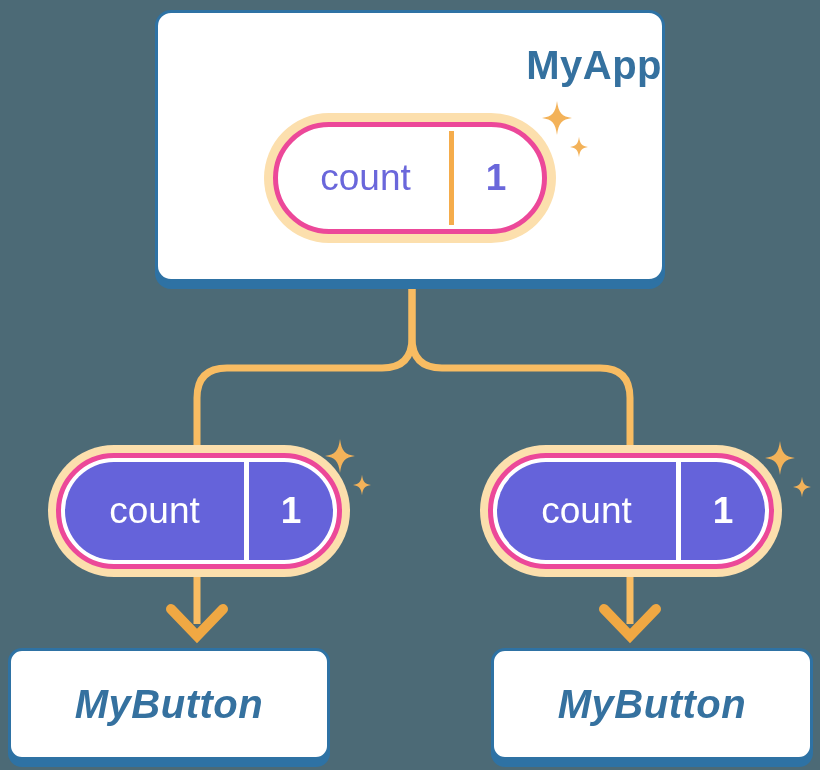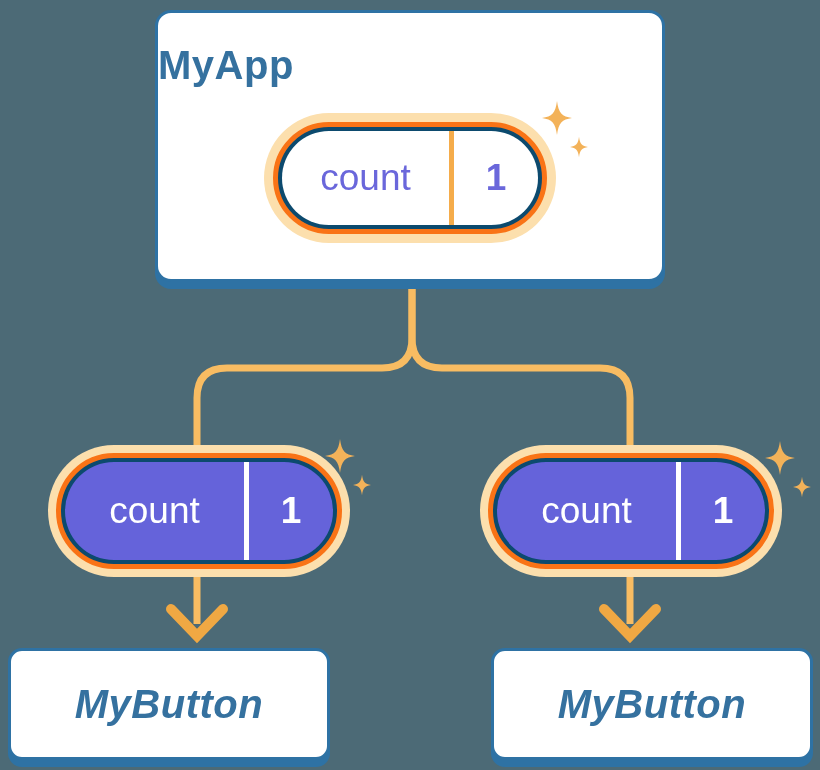--- a/index.html
+++ b/index.html
@@ -15,37 +15,37 @@
   .card{
     position:absolute;box-sizing:border-box;background:#FFFFFF;
     border:3px solid #2E72A4;box-shadow:0 7px 0 #2E72A4;z-index:2;
   }
   .card-root{left:155px;top:10px;width:510px;height:272px;border-radius:16px;}
   .card-child{width:322px;height:112px;border-radius:14px;
     display:flex;align-items:center;justify-content:center;font-style:italic;}
   .card-child-left{left:8px;top:648px;}
   .card-child-right{left:491px;top:648px;}
   .card-title{
-    color:#35719F;font-size:40px;font-weight:600;text-align:left;
+    color:#35719F;font-size:40px;font-weight:600;text-align:right;
     letter-spacing:.5px;
   }
   .card-root .card-title{margin-top:30px;}
 
   
   .pill{
     position:absolute;box-sizing:border-box;z-index:2;
     background:#FCDFAD;border-radius:999px;padding:8px;display:flex;
   }
   .pill-top{left:50%;top:100px;transform:translateX(-50%);width:292px;height:130px;padding:9px;}
   .pill-child{width:302px;height:132px;}
   .pill-child-left{left:48px;top:445px;}
   .pill-child-right{left:480px;top:445px;}
   .pill-ring{
     flex:1;display:flex;box-sizing:border-box;
-    border:5px solid #f97316;border-radius:999px;background:#0c4a6e;padding:4px;
+    border:5px solid #ec4899;border-radius:999px;background:#ffffff;padding:4px;
   }
   .pill-inner{
     flex:1;display:flex;overflow:hidden;border-radius:999px;align-items:stretch;
     font-size:37px;
   }
   .pill-light .pill-inner{background:#FFFFFF;color:#6A67DB;}
   .pill-light .pill-divider{background:#F5AC4B;}
   .pill-purple .pill-inner{background:#6563DA;color:#FFFFFF;}
   .pill-purple .pill-divider{background:#FFFFFF;}
   .pill-cell{display:flex;align-items:center;justify-content:center;}

